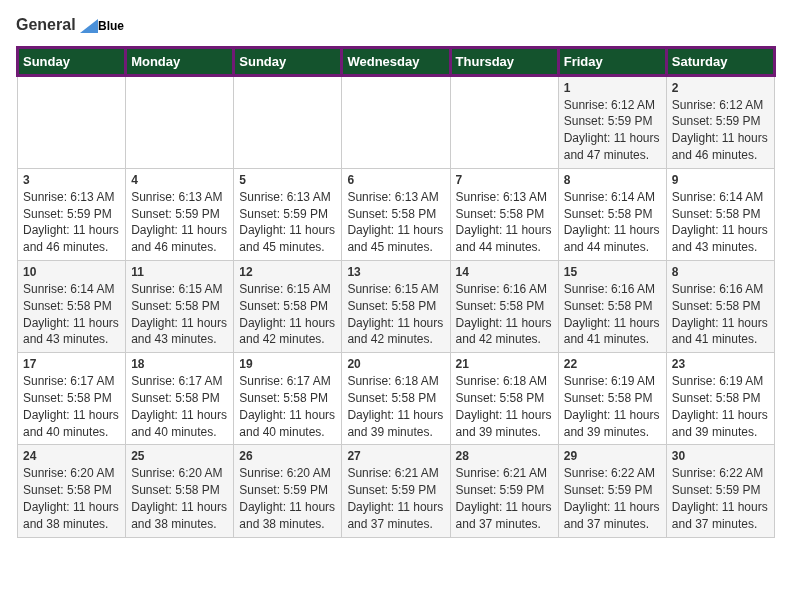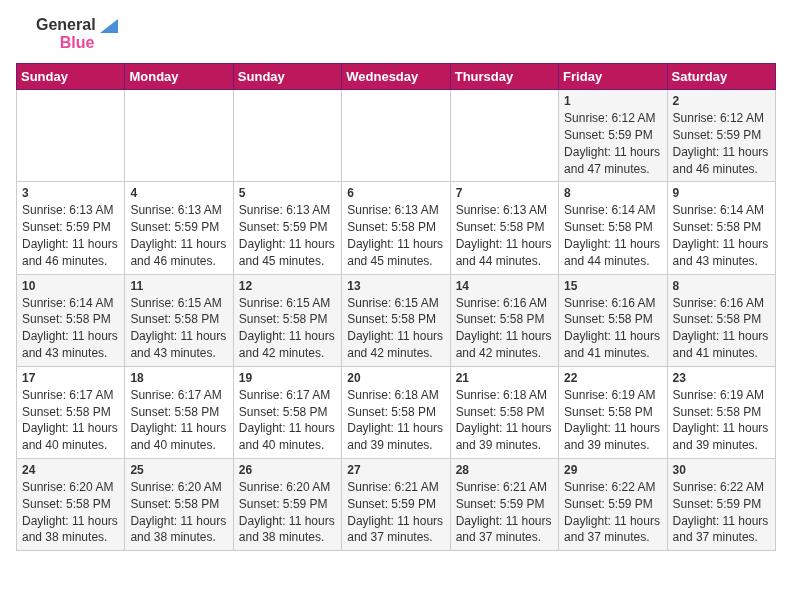--- a/index.html
+++ b/index.html
@@ -32,27 +32,27 @@
     .location {
       font-size: 16px;
       color: #555;
     }
     .calendar {
       width: 100%;
       border-collapse: collapse;
       table-layout: fixed;
     }
     .calendar thead th {
-      background: #be185d;
+      background: #14532d;
       color: #fff;
       font-size: 13px;
       font-weight: bold;
       padding: 5px 4px;
       text-align: left;
-      border: 1px solid #701a75;
+      border: 3px solid #701a75;
     }
     .calendar tbody td {
       border: 1px solid #ccc;
       vertical-align: top;
       padding: 4px 5px;
       font-size: 10.5px;
       color: #333;
       height: 80px;
       background: #fff;
     }
@@ -72,27 +72,27 @@
     }
     .empty-cell {
       background: #fff !important;
     }
   </style>
 </head>
 <body>
 
 <div class="header">
   <div class="logo">
-  <div style="display:flex;flex-direction:column;align-items:center;line-height:1.1;margin-left:20px;">
+  <div style="display:flex;flex-direction:row;align-items:flex-end;line-height:1.1;">
     <span style="font-size:16px;font-weight:bold;color:#333;">General
       <svg style="display:inline;vertical-align:middle;" width="18" height="14" viewBox="0 0 18 14">
         <polygon points="0,14 18,14 18,0" fill="#4a90d9"></polygon>
       </svg>
     </span>
-    <span style="font-size:16px;font-weight:bold;color:#ec4899;">Blue</span>
+    <span style="font-size:12px;font-weight:bold;color:#000000;">Blue</span>
   </div>
 </div>
   <div class="title-block">
     <div class="month-title"></div>
     <div class="location"></div>
   </div>
 </div>
 
 <table class="calendar">
   <thead>

